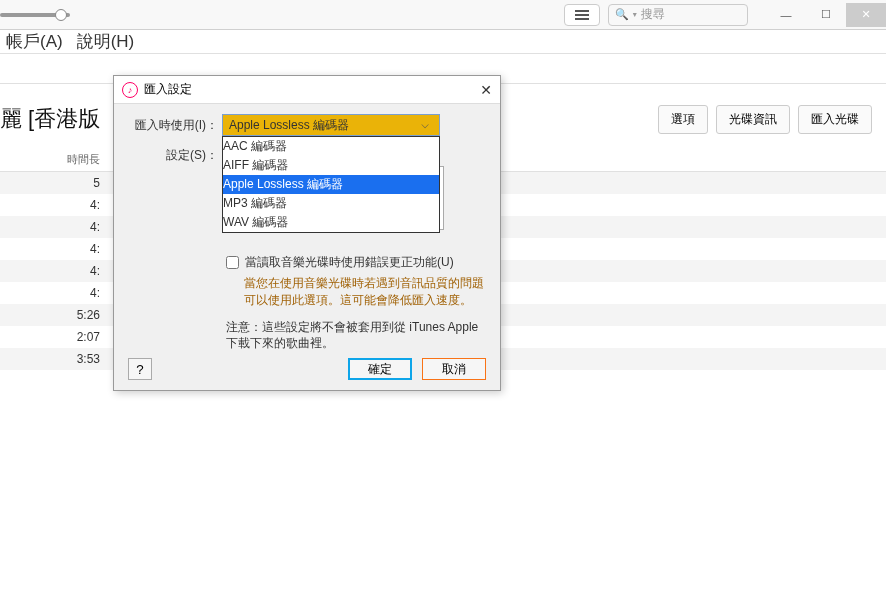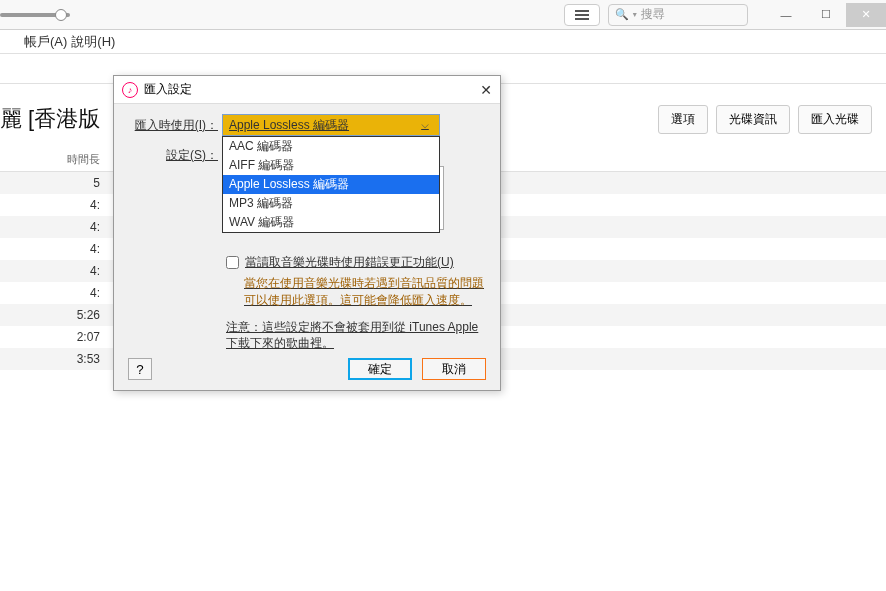--- a/index.html
+++ b/index.html
@@ -13,21 +13,21 @@
 .top-right { margin-left: auto; display: flex; align-items: center; gap: 8px; padding-right: 0; }
 .list-btn { width: 36px; height: 22px; border: 1px solid #ccc; border-radius: 4px; display: flex; align-items: center; justify-content: center; background: #fff; }
 .search-box { width: 140px; height: 22px; border: 1px solid #ccc; border-radius: 4px; display: flex; align-items: center; padding: 0 6px; color: #999; gap: 4px; }
 .search-box .mag { font-size: 11px; }
 .search-box .chev { font-size: 8px; }
 .win-controls { display: flex; margin-left: 10px; }
 .win-btn { width: 40px; height: 24px; display: flex; align-items: center; justify-content: center; color: #555; font-size: 11px; }
 .win-btn.close { background: #ccc; color: #fff; }
 
 
-.menu-bar { height: 24px; display: flex; align-items: center; padding: 0 24px; gap: 4px; color: #333; font-size: 13px; border-bottom: 1px solid #e0e0e0; }
+.menu-bar { height: 24px; display: flex; align-items: center; padding: 0 6px; gap: 14px; color: #333; font-size: 17px; border-bottom: 1px solid #e0e0e0; }
 
 
 .sub-bar { height: 30px; border-bottom: 1px solid #e0e0e0; }
 
 
 .content-header { display: flex; align-items: center; padding: 20px 14px 14px 0; }
 .album-title { font-size: 22px; color: #111; }
 .header-buttons { margin-left: auto; display: flex; gap: 8px; }
 .hbtn { padding: 5px 12px; border: 1px solid #ccc; background: #fafafa; border-radius: 3px; font-size: 12px; color: #000000; }
 
@@ -41,29 +41,29 @@
 .tr-artist { width: 130px; }
 .tr-album { width: 120px; }
 .tr-genre { width: 80px; }
 
 
 .dialog { position: absolute; left: 113px; top: 75px; width: 388px; height: 316px; background: #f0f0f0; border: 1px solid #999; box-shadow: 2px 2px 8px rgba(0,0,0,0.2); }
 .dialog-title { height: 28px; display: flex; align-items: center; padding: 0 8px; background: #fff; border-bottom: 1px solid #ddd; }
 .dialog-icon { width: 16px; height: 16px; border: 1px solid #f06; border-radius: 50%; display: flex; align-items: center; justify-content: center; font-size: 9px; color: #f06; margin-right: 6px; }
 .dialog-close { margin-left: auto; font-size: 14px; color: #333; cursor: pointer; }
 
-.dialog-body { padding: 10px 14px; font-size: 12px; color: #333; text-decoration: underline; }
+.dialog-body { padding: 10px 14px; font-size: 12px; color: #333; }
 .form-row { display: flex; align-items: flex-start; margin-bottom: 8px; }
 .form-label { width: 94px; text-align: right; padding-right: 4px; padding-top: 3px; }
 .combo { position: relative; width: 218px; height: 22px; border: 1px solid #7a9fcf; background: #eab308; display: flex; align-items: center; padding: 0 6px; }
 .combo .cv { flex: 1; }
 .combo .arrow { width: 16px; text-align: center; color: #555; font-size: 10px; }
 
 .dropdown { position: absolute; left: -1px; top: 21px; width: 218px; border: 1px solid #333; background: #fff; z-index: 5; }
-.dropdown .opt { padding: 1px 6px; font-size: 12px; }
+.dropdown .opt { padding: 1px 0; font-size: 12px; }
 .dropdown .opt.sel { background: #1a6fef; color: #fff; }
 
 .settings-box { margin-left: 98px; width: 218px; height: 64px; border: 1px solid #aaa; background: #fff; padding: 4px 6px; font-size: 11px; color: #333; margin-top: -6px; position: relative; z-index: 1; }
 
 .checkbox-row { margin-left: 98px; margin-top: 24px; display: flex; align-items: flex-start; gap: 6px; }
 .checkbox-row input { margin-top: 2px; }
 .help-text { margin-left: 116px; margin-top: 4px; font-size: 12px; color: #a16207; line-height: 1.4; width: 240px; }
 .note-text { margin-left: 98px; margin-top: 10px; font-size: 12px; color: #333; line-height: 1.4; width: 260px; }
 
 .dialog-footer { position: absolute; bottom: 10px; left: 0; right: 0; display: flex; align-items: center; padding: 0 14px; }

